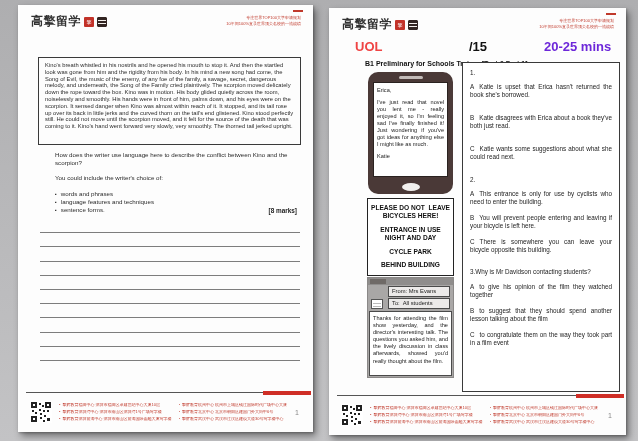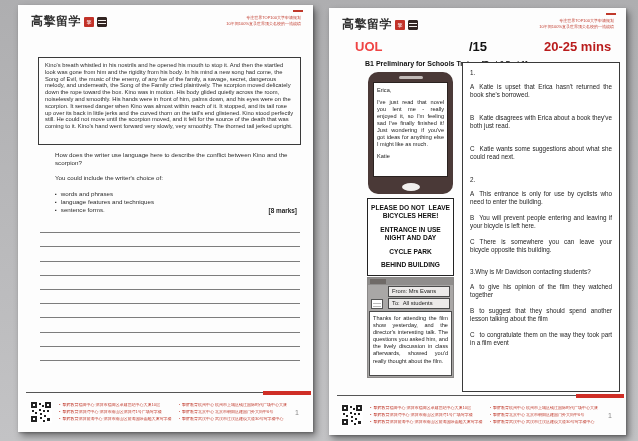--- a/index.html
+++ b/index.html
@@ -54,21 +54,21 @@
   .q-bullets { list-style:none; margin-top:8px; }
   .q-bullets li { display:flex; gap:4px; line-height:8px; }
   .q-bullets li::before { content:"▪"; font-size:5px; line-height:8px; }
   .marks { position:absolute; right:16px; top:202px; font-size:6.4px; font-weight:bold; }
   .answer-lines { position:absolute; left:22px; right:13px; top:214px; }
   .answer-line { height:14.2px; border-bottom:1px solid #7d7d7d; }
 
   
   .uol   { position:absolute; left:26px;  top:31px; font-size:13px; font-weight:bold; color:#ef4444; }
   .score { position:absolute; left:140px; top:31px; font-size:13px; font-weight:bold; color:#111; }
-  .mins  { position:absolute; left:215px; top:31px; font-size:13px; font-weight:bold; color:#b91c1c; }
+  .mins  { position:absolute; left:215px; top:31px; font-size:13px; font-weight:bold; color:#6d28d9; }
   .subtitle { position:absolute; left:36px; top:52px; font-size:7px; font-weight:bold; color:#111; }
 
   
   .phone { position:absolute; left:39px; top:64px; width:85px; height:122px; background:#4a3937; border-radius:10px; }
   .phone-speaker { position:absolute; top:4px; left:50%; transform:translateX(-50%); width:24px; height:3px; background:#d8d2cf; border-radius:2px; opacity:.85; }
   .phone-screen {
     position:absolute; left:5px; right:5px; top:10px; bottom:17px;
     background:#fff; border:1px solid #2a2220; padding:4px 3px;
     font-size:5.6px; line-height:7px; text-align:justify; color:#222;
   }

